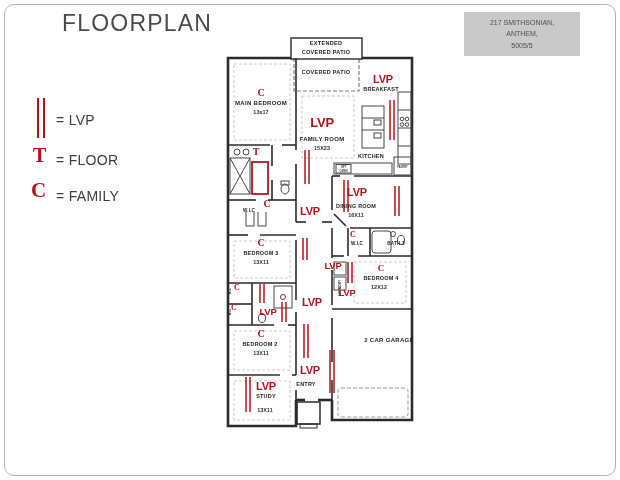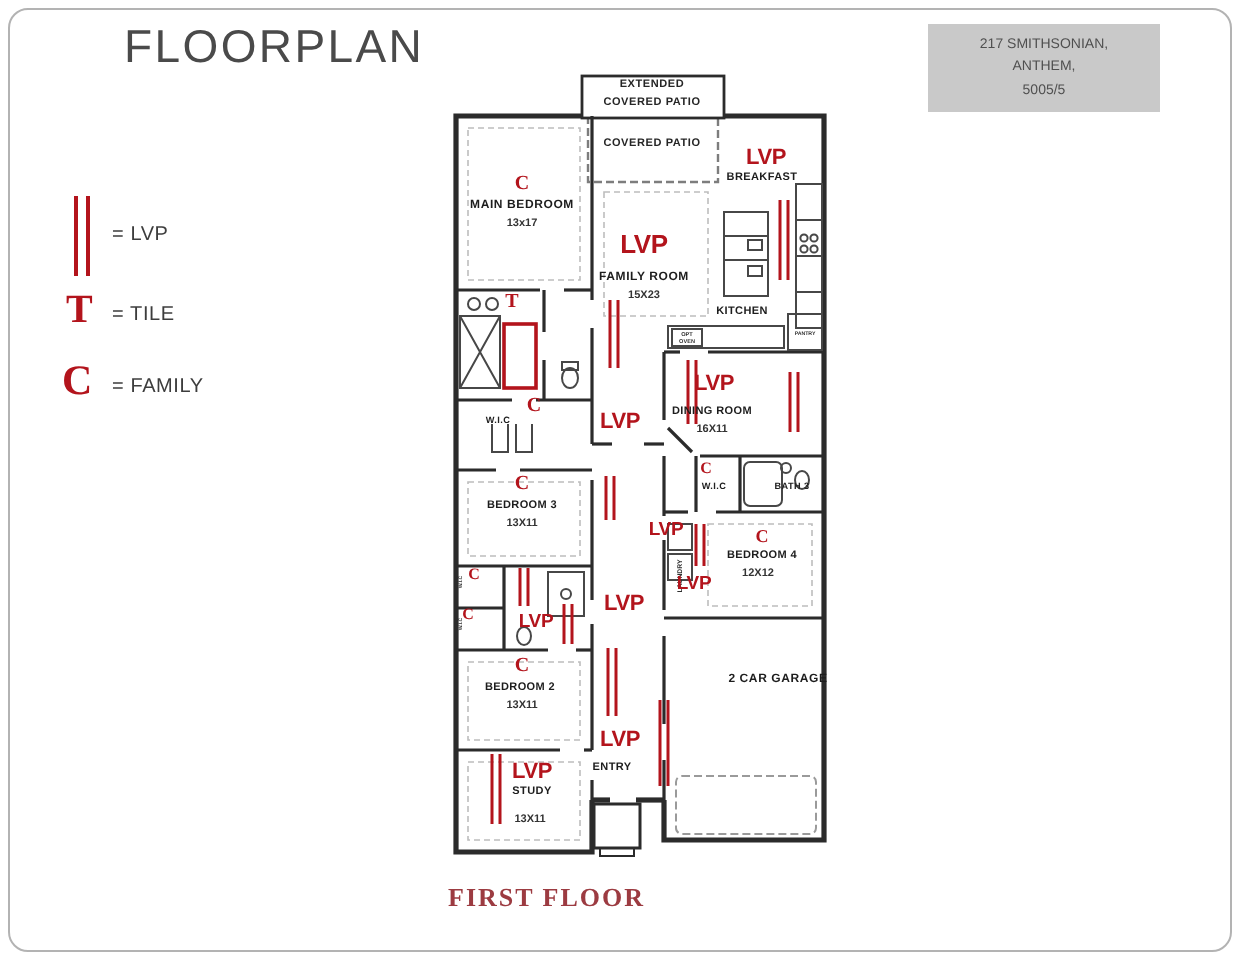--- a/index.html
+++ b/index.html
@@ -7,21 +7,21 @@
          font-family:"Liberation Sans",sans-serif;}
   .frame{position:absolute;inset:4px;border:1.5px solid #b3b3b3;border-radius:10px;}
   .title{position:absolute;left:18px;top:10px;font-size:23px;color:#4a4a4a;letter-spacing:1.2px;margin-left:44px;}
   .addr{position:absolute;left:464px;top:12px;width:116px;height:44px;background:#c9c9c9;
         color:#4f4f4f;font-size:7px;line-height:1.6;display:flex;flex-direction:column;
         justify-content:center;align-items:center;text-align:center;}
   
   .legend-lines{position:absolute;left:37px;top:98px;width:9px;height:40px;}
   .legend-lines i{position:absolute;top:0;width:2px;height:40px;background:#b3141c;}
   .legend-lines i.l1{left:0}.legend-lines i.l2{left:6px}
-  .leg-txt{position:absolute;font-size:10px;color:#3d3d3d;letter-spacing:0.3px;}
+  .leg-txt{position:absolute;font-size:14px;color:#3d3d3d;letter-spacing:0.3px;}
   .leg-letter{position:absolute;font-family:"Liberation Serif",serif;font-weight:bold;color:#b3141c;}
   
   .lbl{position:absolute;transform:translate(-50%,-50%);white-space:nowrap;text-align:center;}
   .lvp{color:#b3141c;font-weight:bold;letter-spacing:-0.2px;}
   .lvp-lg{font-size:13px;}.lvp-md{font-size:11px;}.lvp-sm{font-size:9.5px;}
   .fc{font-family:"Liberation Serif",serif;font-weight:bold;color:#b3141c;}
   .fc-lg{font-size:10px;}.fc-md{font-size:9px;}.fc-sm{font-size:8px;}
   .rname{font-size:6px;font-weight:bold;color:#1d1d1d;letter-spacing:0.3px;}
   .rname-sm{font-size:5.5px;font-weight:bold;color:#1d1d1d;letter-spacing:0.2px;}
   .rdims{font-size:5.5px;font-weight:bold;color:#333;}
@@ -48,21 +48,21 @@
     <span>5005/5</span>
   </div>
 
   <div>
     <div class="legend-lines">
         <i class="l1"></i>
         <i class="l2"></i>
       </div>
     <div class="leg-txt" style="left:56px;top:112px">= LVP</div>
     <div class="leg-letter" style="left:33px;top:144px;font-size:20px">T</div>
-    <div class="leg-txt" style="left:56px;top:152px">= TILE</div>
+    <div class="leg-txt" style="left:56px;top:152px">= FLOOR</div>
     <div class="leg-letter" style="left:31px;top:178px;font-size:21px">C</div>
     <div class="leg-txt" style="left:56px;top:188px">= FAMILY</div>
   </div>
 
   <svg width="202" height="398" viewBox="222 34 202 398">
 
     <g stroke="#bdbdbd" stroke-width="0.8" fill="none" stroke-dasharray="3,2">
       <rect x="234" y="64" width="56" height="76"></rect>
       <rect x="234" y="241" width="56" height="37"></rect>
       <rect x="234" y="331" width="56" height="39"></rect>
@@ -244,19 +244,18 @@
 
   <div class="lbl lvp lvp-md" style="left:310px;top:370px">LVP</div>
   <div class="lbl rname-sm" style="left:306px;top:384px">ENTRY</div>
 
   <div class="lbl rname" style="left:389px;top:340px">2 CAR GARAGE</div>
 
   <div class="lbl lvp lvp-md" style="left:266px;top:386px">LVP</div>
   <div class="lbl rname-sm" style="left:266px;top:396px">STUDY</div>
   <div class="lbl rdims" style="left:265px;top:410px">13X11</div>
 
-  <div class="floor-label">FIRST FLOOR</div>
 
   <div class="disclaimer">
     <div></div>
     <div></div>
   </div>
 </div>
 
 </body></html>

